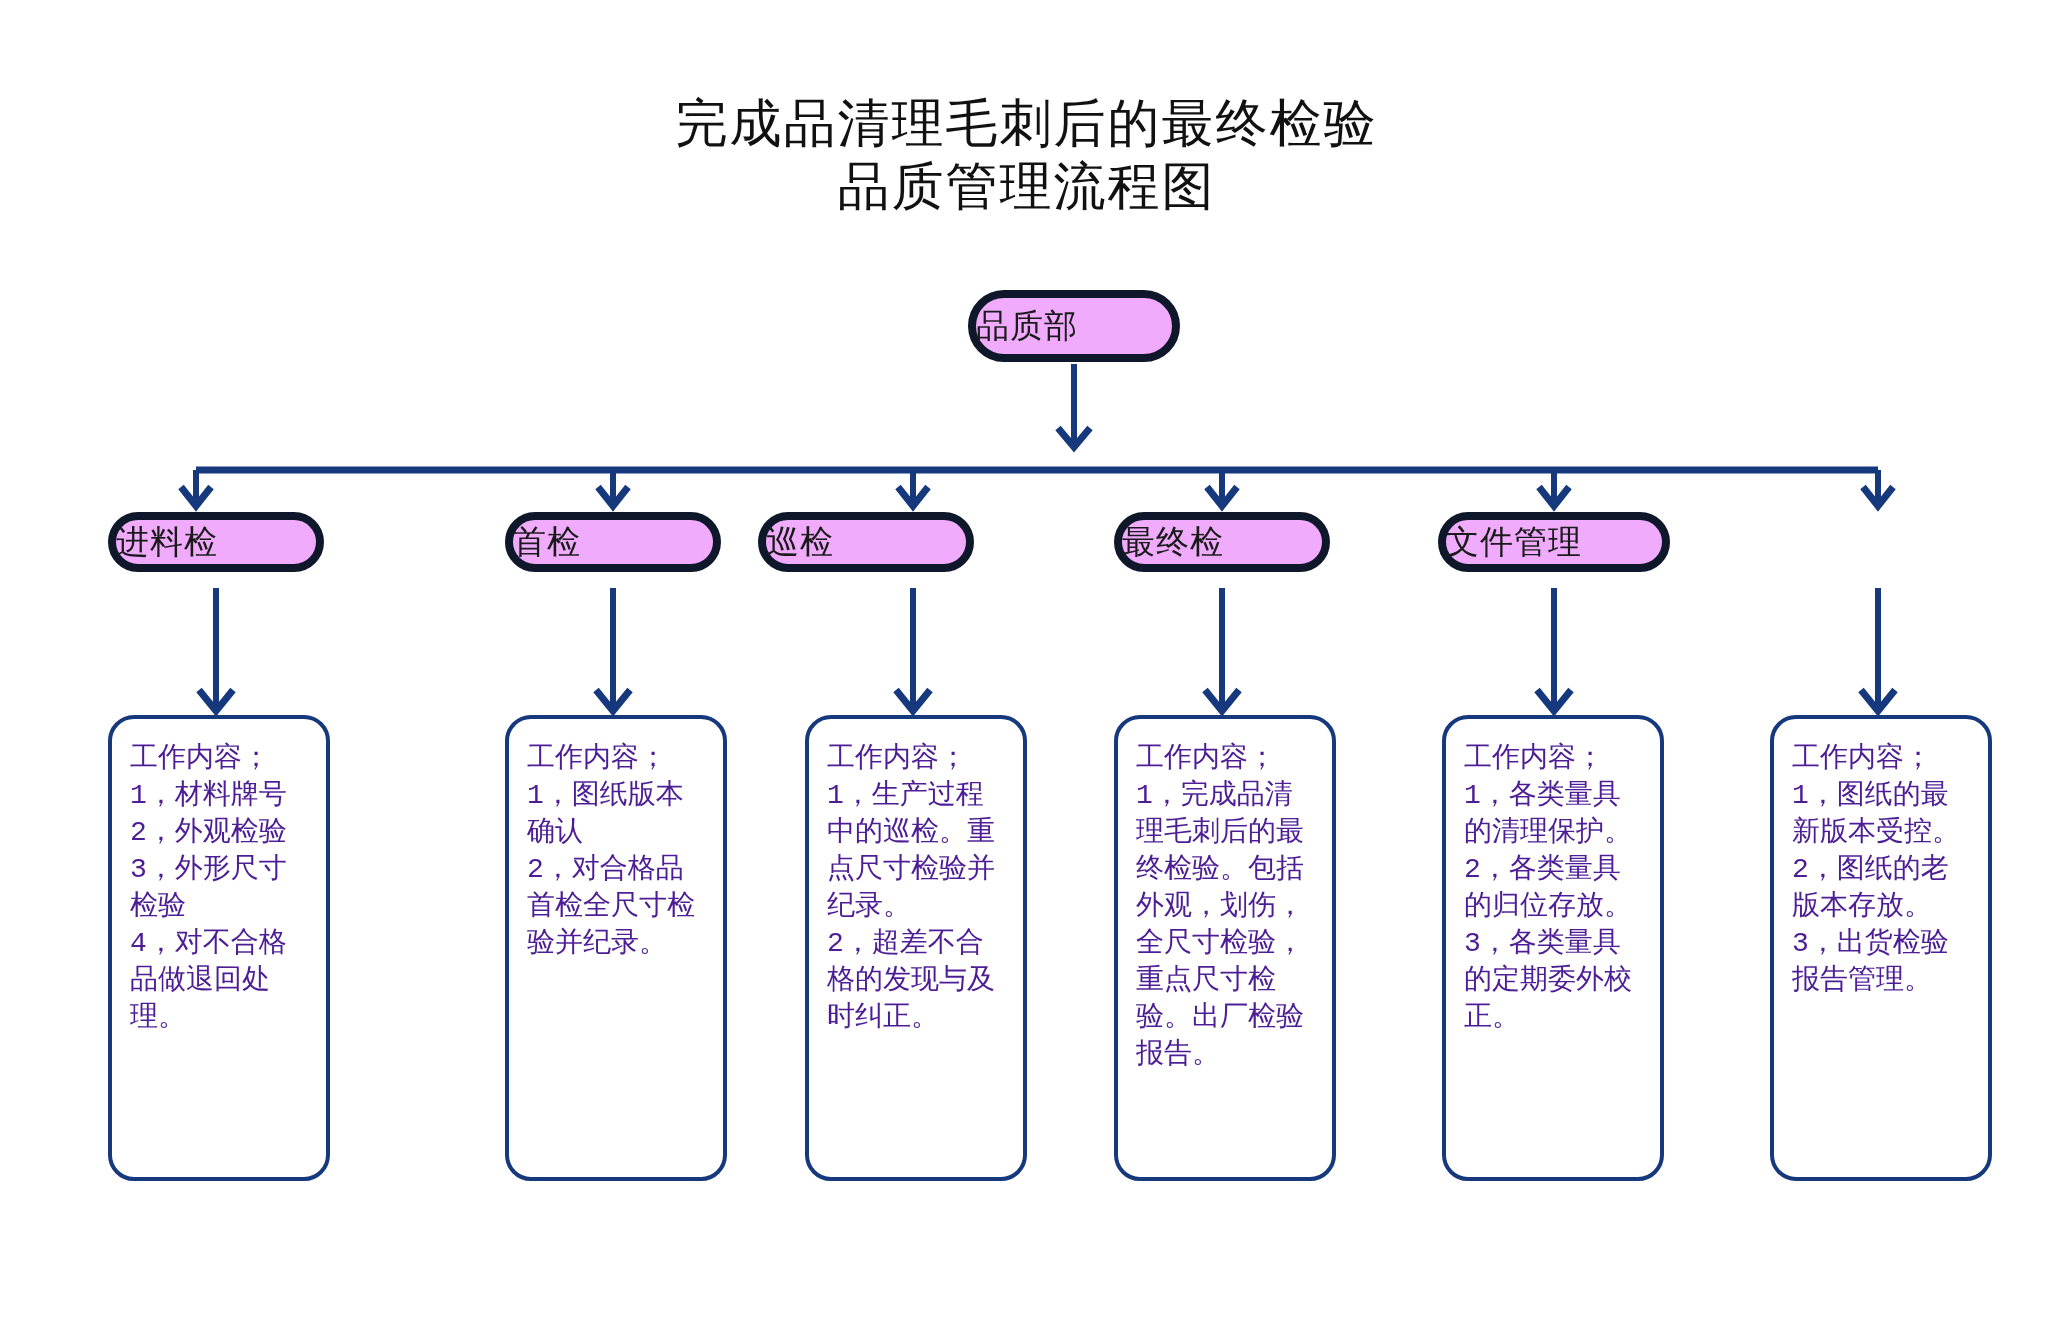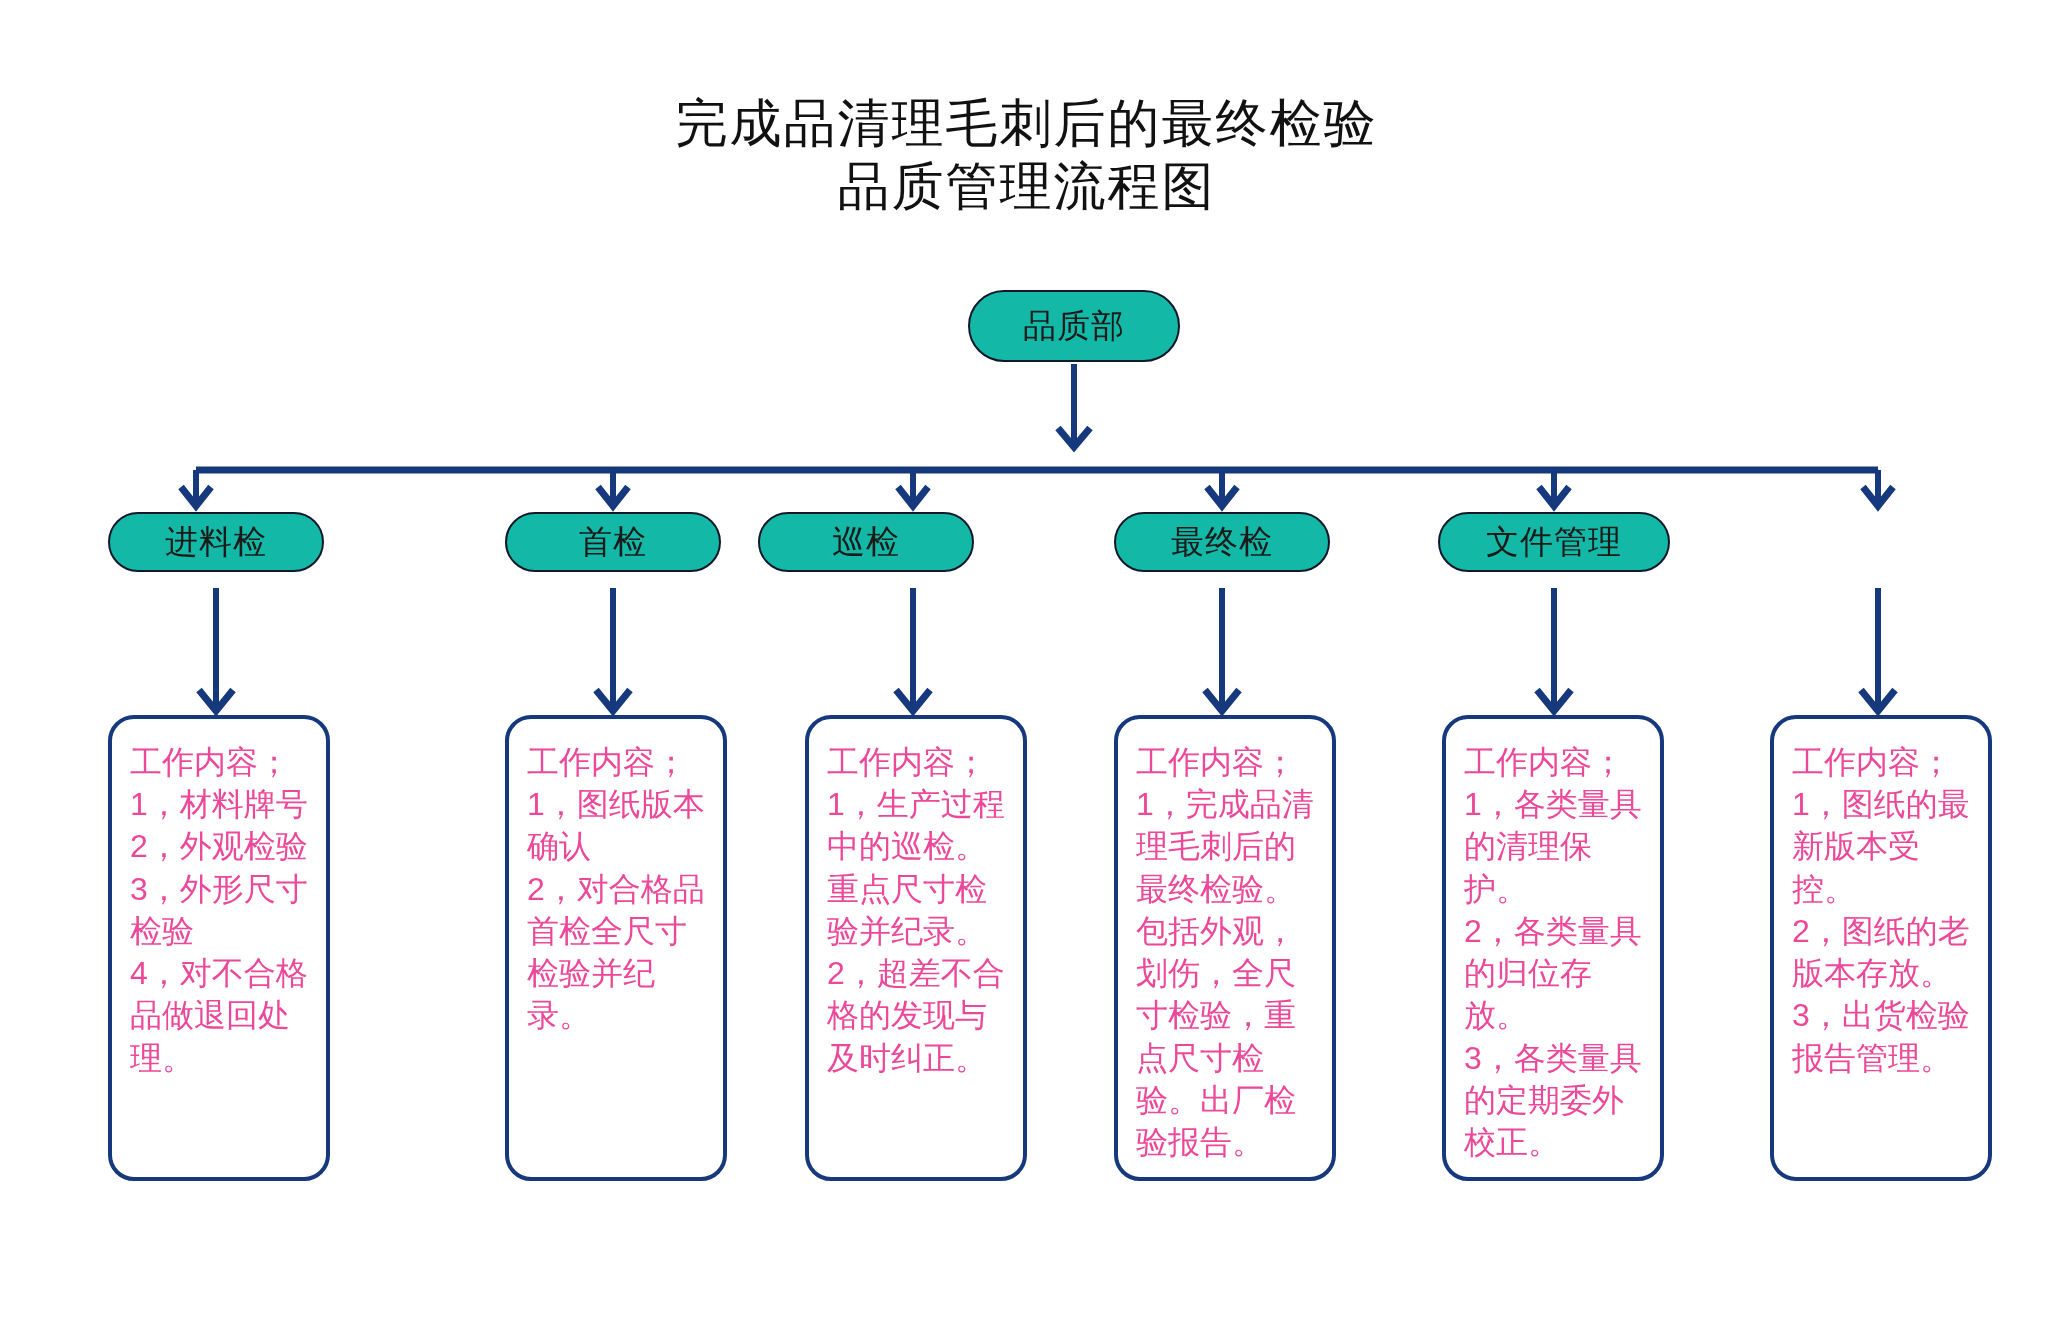--- a/index.html
+++ b/index.html
@@ -20,39 +20,39 @@
     font-family:"DejaVu Serif","Liberation Serif",serif;
     font-size:52px;font-weight:400;letter-spacing:2px;color:#111;
   }
 
   
   #wires{position:absolute;left:0;top:0;width:2053px;height:1319px;}
 
   
   .node{
     position:absolute;box-sizing:border-box;
-    border:2px solid #0f172a;
-    background:#14b8a6;
-    display:flex;align-items:center;justify-content:center;
+    border:8px solid #0f172a;
+    background:#f0abfc;
+    display:flex;align-items:center;justify-content:flex-start;
     font-family:"DejaVu Serif","Liberation Serif",serif;
     font-size:33px;color:#1a1a1a;white-space:nowrap;letter-spacing:1px;
   }
   .node-root{
     left:968px;top:290px;width:212px;height:72px;border-radius:36px;
     font-size:33px;
   }
   .node-lvl1{ top:512px;height:60px;border-radius:37px; }
 
   
   .detail{
     position:absolute;box-sizing:border-box;
     border:4px solid #16387c;border-radius:26px;background:#ffffff;
     padding:22px 14px 16px 18px;
-    font-family:Liberation Sans, sans-serif;
-    font-size:32px;line-height:1.32;color:#ec4899;
+    font-family:Liberation Mono, monospace;
+    font-size:28px;line-height:1.32;color:#4c1d95;
     letter-spacing:0px;word-break:break-all;overflow:hidden;
     text-align:left;
   }
   .detail-txt{display:block;white-space:pre-wrap;}
 </style>
 </head>
 <body>
 
 <div id="stage">
 

